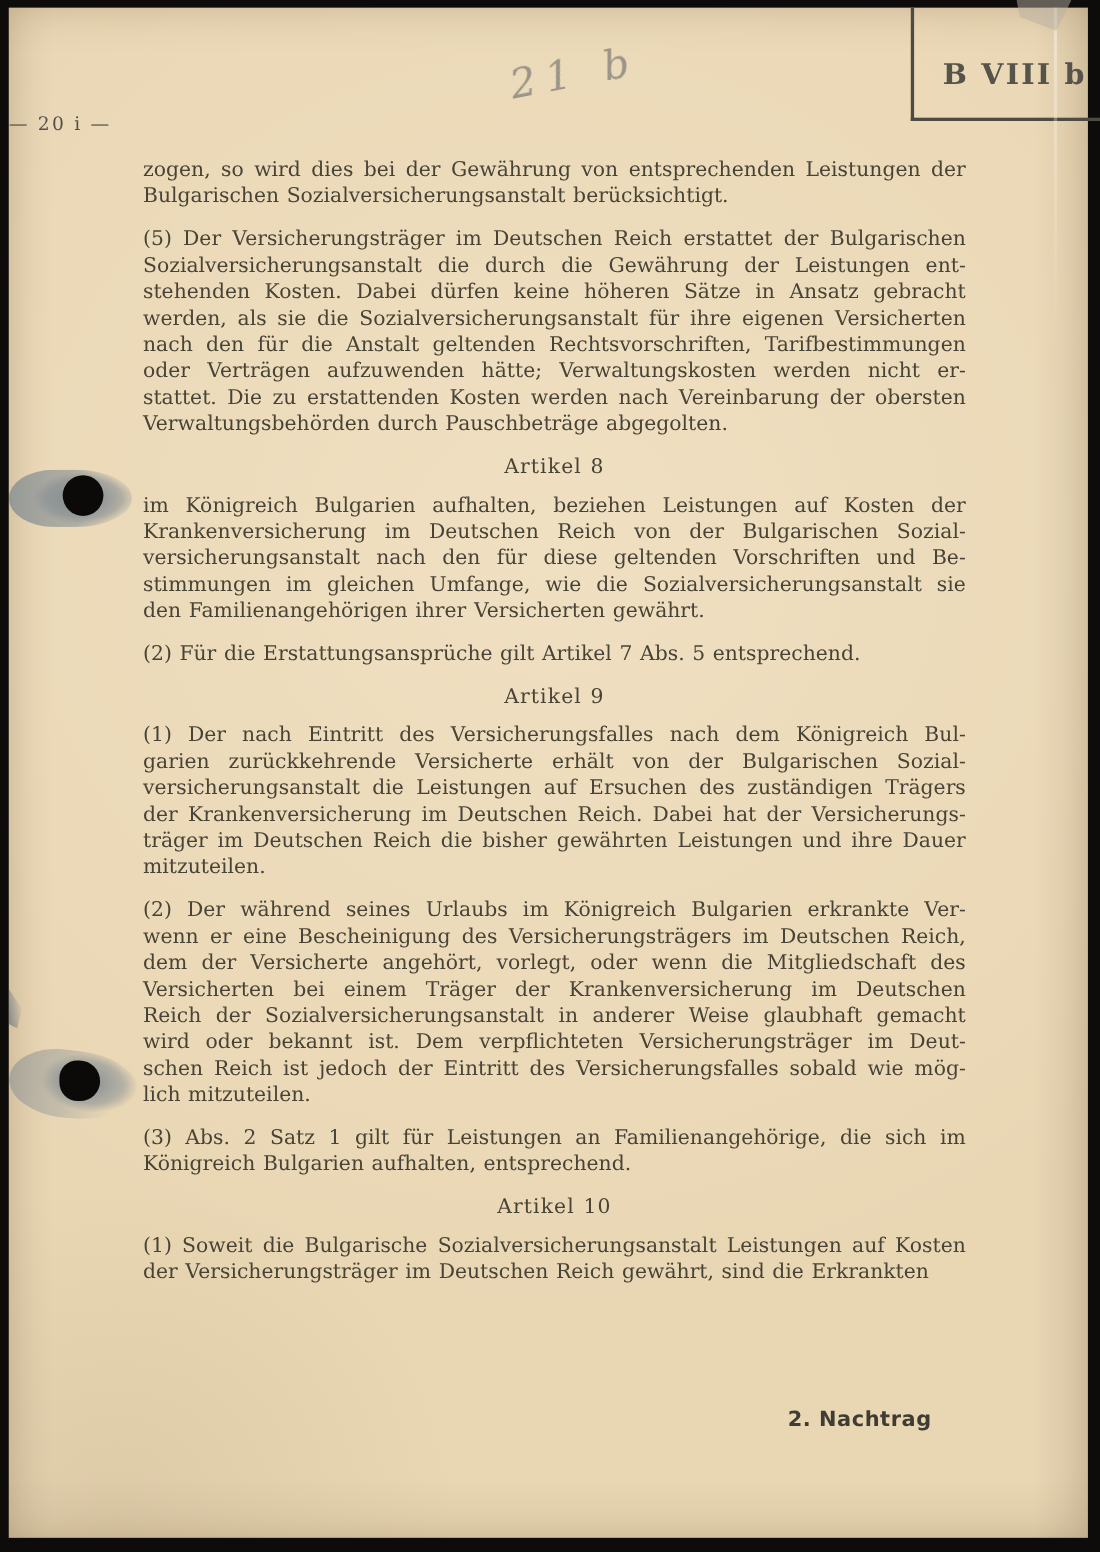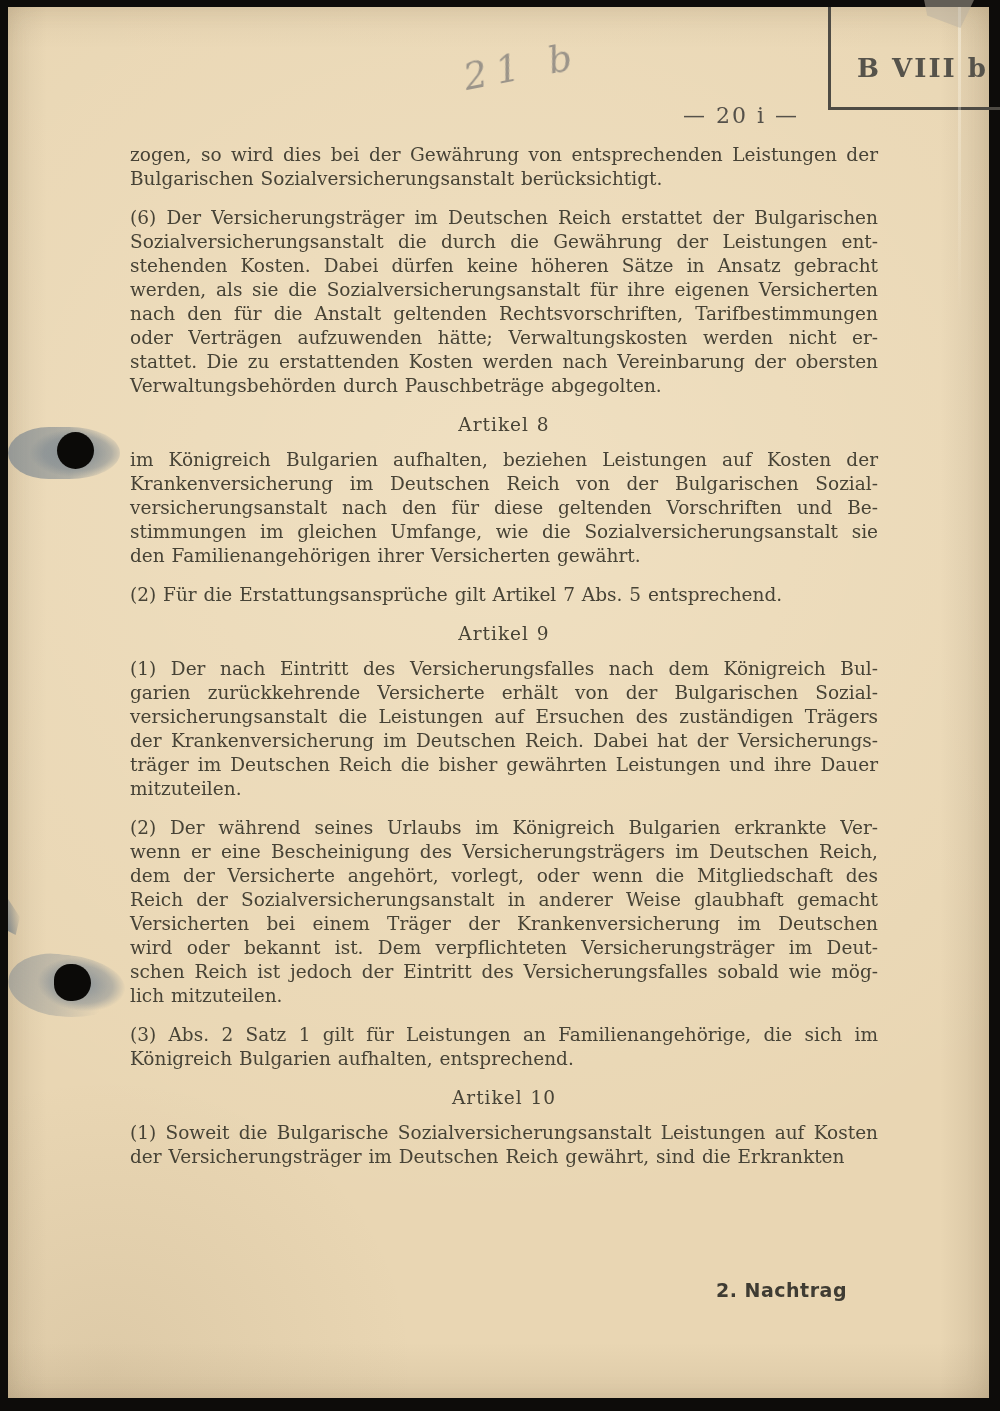--- a/index.html
+++ b/index.html
@@ -40,21 +40,21 @@
   
   .pencil-mark{
     position:absolute;left:455px;top:38px;
     font-style:italic;font-size:37px;letter-spacing:9px;
     color:rgba(141,136,129,0.85);
     transform:rotate(-11deg);
     filter:blur(.4px);
   }
   .page-number{
     position:absolute;left:0;right:190px;top:96px;
-    text-align:right;font-size:22px;letter-spacing:2px;
+    text-align:left;font-size:17px;letter-spacing:2px;
     color:var(--faded);
   }
   .class-box{
     position:absolute;left:820px;top:0;width:186px;height:103px;
     border-left:3px solid #4e4b44;border-bottom:3px solid #4e4b44;
   }
   .class-box span{
     position:absolute;left:0;right:0;top:46px;
     text-align:center;font-weight:bold;font-size:26px;
     letter-spacing:2px;color:#56534b;
@@ -118,21 +118,21 @@
     <div class="class-box">
       <span>B VIII b</span>
     </div>
 
     <div class="doc-body">
         <div class="para">
           <div class="line">zogen, so wird dies bei der Gewährung von entsprechenden Leistungen der</div>
           <div class="line last">Bulgarischen Sozialversicherungsanstalt berücksichtigt.</div>
         </div>
         <div class="para">
-          <div class="line">(6) Der Versicherungsträger im Deutschen Reich erstattet der Bulgarischen</div>
+          <div class="line">(5) Der Versicherungsträger im Deutschen Reich erstattet der Bulgarischen</div>
           <div class="line">Sozialversicherungsanstalt die durch die Gewährung der Leistungen ent-</div>
           <div class="line">stehenden Kosten. Dabei dürfen keine höheren Sätze in Ansatz gebracht</div>
           <div class="line">werden, als sie die Sozialversicherungsanstalt für ihre eigenen Versicherten</div>
           <div class="line">nach den für die Anstalt geltenden Rechtsvorschriften, Tarifbestimmungen</div>
           <div class="line">oder Verträgen aufzuwenden hätte; Verwaltungskosten werden nicht er-</div>
           <div class="line">stattet. Die zu erstattenden Kosten werden nach Vereinbarung der obersten</div>
           <div class="line last">Verwaltungsbehörden durch Pauschbeträge abgegolten.</div>
         </div>
         <div class="heading">
           <div class="line last">Artikel 8</div>
@@ -155,22 +155,22 @@
           <div class="line">garien zurückkehrende Versicherte erhält von der Bulgarischen Sozial-</div>
           <div class="line">versicherungsanstalt die Leistungen auf Ersuchen des zuständigen Trägers</div>
           <div class="line">der Krankenversicherung im Deutschen Reich. Dabei hat der Versicherungs-</div>
           <div class="line">träger im Deutschen Reich die bisher gewährten Leistungen und ihre Dauer</div>
           <div class="line last">mitzuteilen.</div>
         </div>
         <div class="para">
           <div class="line">(2) Der während seines Urlaubs im Königreich Bulgarien erkrankte Ver-</div>
           <div class="line">wenn er eine Bescheinigung des Versicherungsträgers im Deutschen Reich,</div>
           <div class="line">dem der Versicherte angehört, vorlegt, oder wenn die Mitgliedschaft des</div>
+          <div class="line">Versicherten bei einem Träger der Krankenversicherung im Deutschen</div>
           <div class="line">Reich der Sozialversicherungsanstalt in anderer Weise glaubhaft gemacht</div>
-          <div class="line">Versicherten bei einem Träger der Krankenversicherung im Deutschen</div>
           <div class="line">wird oder bekannt ist. Dem verpflichteten Versicherungsträger im Deut-</div>
           <div class="line">schen Reich ist jedoch der Eintritt des Versicherungsfalles sobald wie mög-</div>
           <div class="line last">lich mitzuteilen.</div>
         </div>
         <div class="para">
           <div class="line">(3) Abs. 2 Satz 1 gilt für Leistungen an Familienangehörige, die sich im</div>
           <div class="line last">Königreich Bulgarien aufhalten, entsprechend.</div>
         </div>
         <div class="heading">
           <div class="line last">Artikel 10</div>

